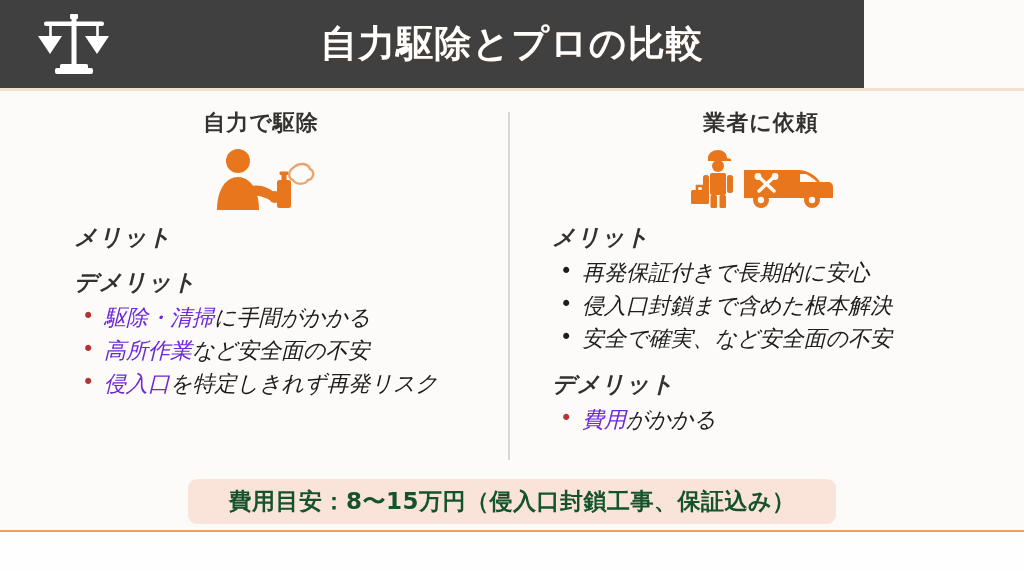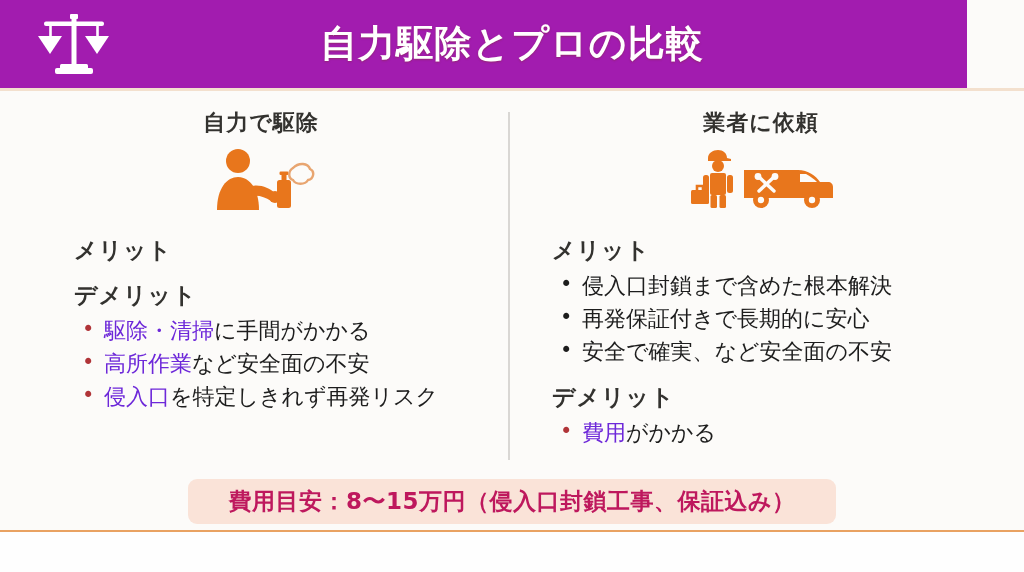--- a/index.html
+++ b/index.html
@@ -15,23 +15,23 @@
     background: #FCFBF9;
     font-family: "DejaVu Sans", "Liberation Sans", sans-serif;
     color: #2B2B2B;
     position: relative;
   }
 
   
   .header {
     position: absolute;
     left: 0; top: 0;
-    width: 967px;
+    width: 864px;
     height: 88px;
-    background: #a21caf;
+    background: #404040;
     display: flex;
     align-items: center;
   }
   .header-icon {
     position: absolute;
     left: 32px; top: 10px;
     width: 84px; height: 68px;
     display: flex; align-items: center; justify-content: center;
   }
   .header-title {
@@ -75,21 +75,21 @@
   }
 
   .col-icon {
     height: 62px;
     margin-top: 6px;
     display: flex;
     align-items: center;
     justify-content: center;
   }
 
-  .lists { margin-top: 25px; }
+  .lists { margin-top: 12px; font-style: italic; }
   .col-left .lists { padding-left: 48px; }
   .col-right .lists { padding-left: 30px; }
 
   .group-heading {
     font-size: 23px;
     font-weight: bold;
     color: #33322F;
     letter-spacing: 1px;
     margin-bottom: 3px;
   }
@@ -120,21 +120,21 @@
     position: absolute;
     left: 188px; top: 479px;
     width: 648px; height: 45px;
     background: #FAE3D8;
     border-radius: 9px;
     display: flex;
     align-items: center;
     justify-content: center;
     font-size: 23px;
     font-weight: bold;
-    color: #be185d;
+    color: #14532d;
     letter-spacing: 0.5px;
   }
   .bottom-rule {
     position: absolute;
     left: 0; top: 530px;
     width: 1024px; height: 2px;
     background: #E9A262;
   }
   .bottom-strip {
     position: absolute;
@@ -248,22 +248,22 @@
         <circle cx="72" cy="28.5" r="3.4" fill="#FCFBF9"></circle>
         <circle cx="89" cy="28.5" r="3.4" fill="#FCFBF9"></circle>
       </g>
     </svg>
   </div>
 
   <div class="lists">
     <div class="group">
       <div class="group-heading">メリット</div>
       <ul>
+        <li><span class="kw"></span><span>再発保証付きで長期的に安心</span></li>
         <li><span class="kw"></span><span>侵入口封鎖まで含めた根本解決</span></li>
-        <li><span class="kw"></span><span>再発保証付きで長期的に安心</span></li>
         <li><span class="kw"></span><span>安全で確実、など安全面の不安</span></li>
       </ul>
     </div>
 
     <div class="group">
       <div class="group-heading">デメリット</div>
       <ul>
         <li class="accent"><span class="kw">費用</span><span>がかかる</span></li>
       </ul>
     </div>

